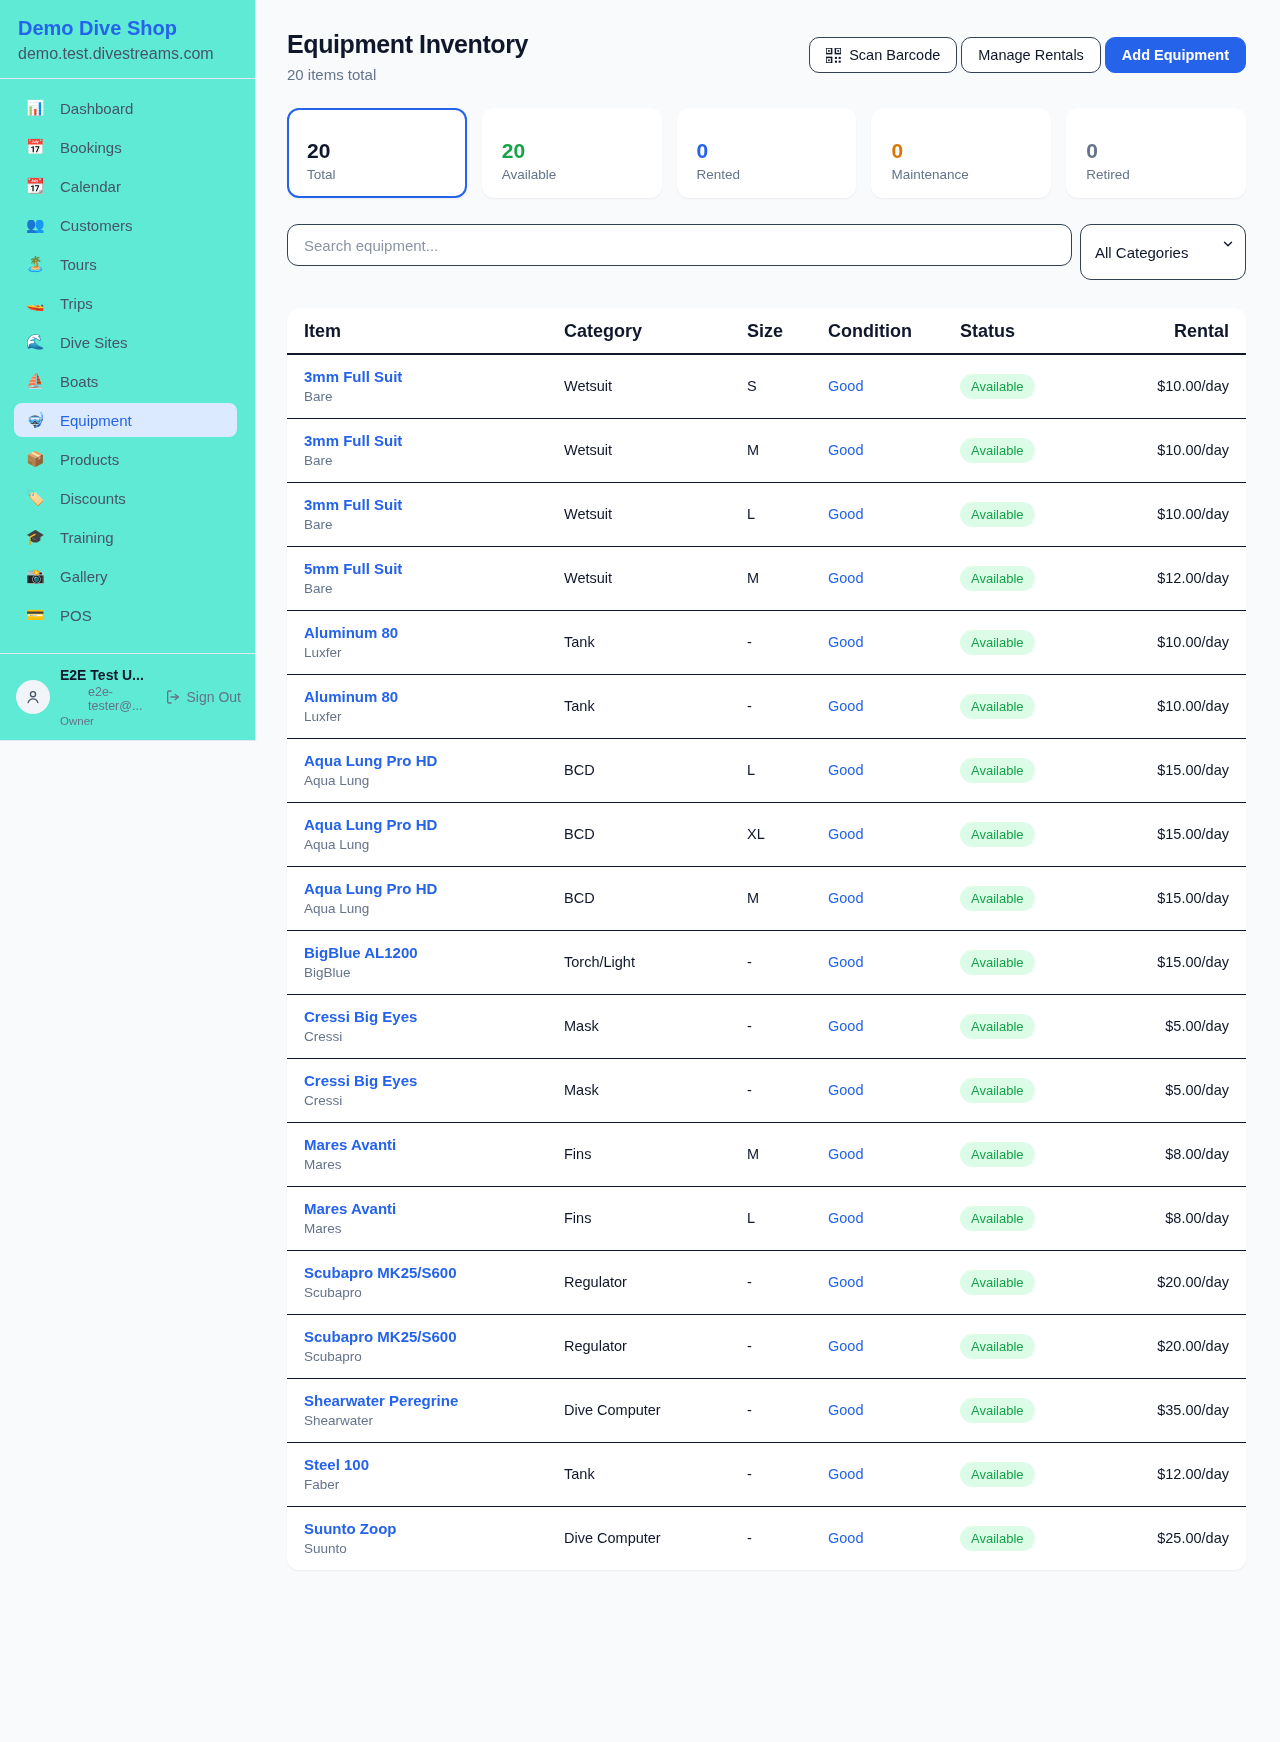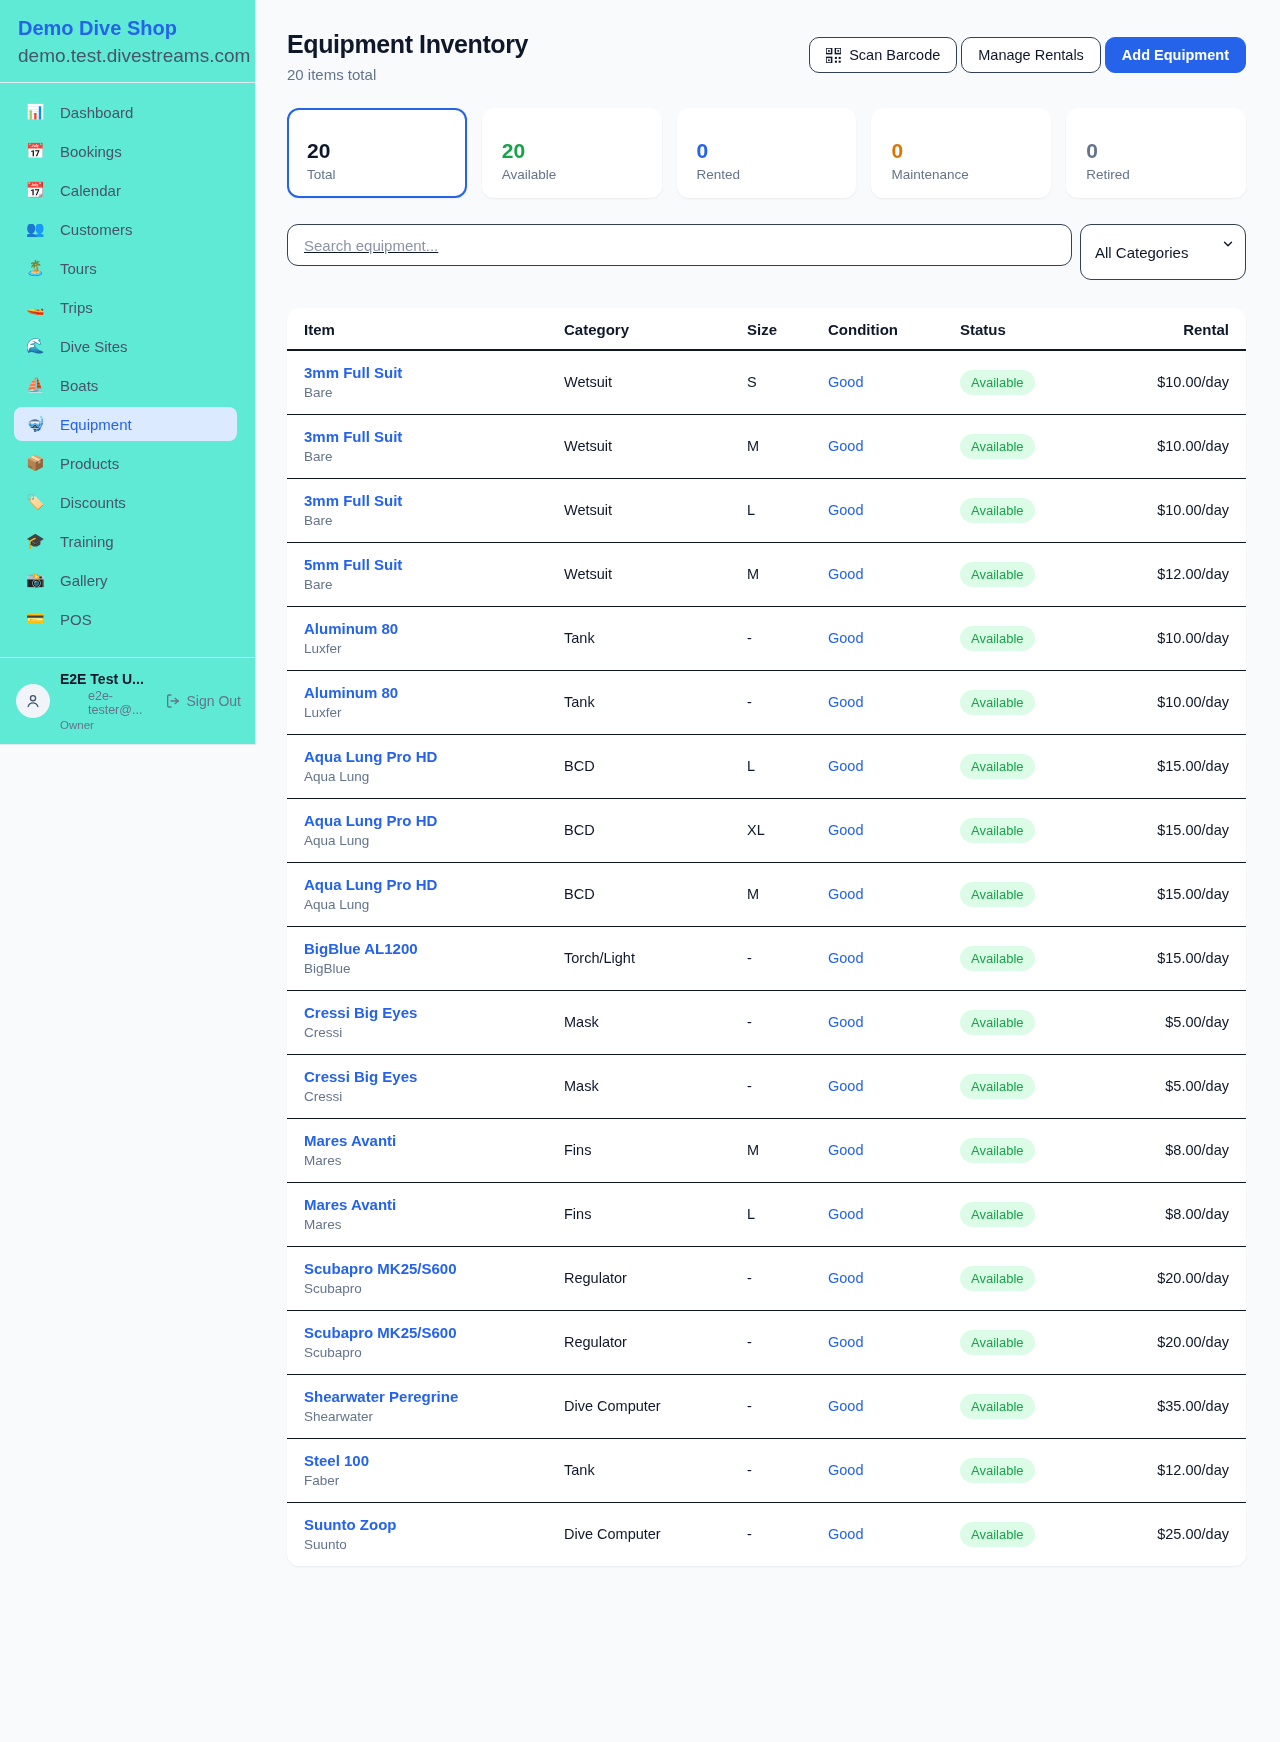--- a/index.html
+++ b/index.html
@@ -8,21 +8,21 @@
     font-family:"Liberation Sans","DejaVu Sans",sans-serif;
     background:#f8fafc; color:#0f172a; overflow:hidden;
   }
   
   .sidebar {
     position:absolute; left:0; top:0; width:256px; background:#5eead4;
     border-right:1px solid #e2e8f0; border-bottom:1px solid #e2e8f0;
   }
   .brand { padding:17px 18px 15px; }
   .brand-name { font-size:20px; font-weight:700; color:#2563eb; cursor:pointer; }
-  .brand-domain { font-size:19px; color:#475569; margin-top:5px; }
+  .brand-domain { font-size:16px; color:#475569; margin-top:5px; }
   .side-divider { border:none; border-top:1px solid #e2e8f0; }
   .nav { padding:12px 18px 16px 14px; }
   .nav-item {
     display:flex; align-items:center; gap:14px; padding:8px 12px; margin-bottom:5px;
     border-radius:8px; font-size:15px; color:#475569; cursor:pointer;
   }
   .nav-item.active { background:#dbeafe; color:#2563eb; }
   .nav-icon { width:20px; text-align:center; font-size:15px; flex:0 0 20px;
     font-family:"Liberation Sans","DejaVu Sans",sans-serif; }
   .user-section {
@@ -54,41 +54,41 @@
   
   .stats { display:flex; gap:15px; margin-top:25px; }
   .stat {
     flex:1; background:#fff; border-radius:12px; padding:29px 18px 14px;
     box-shadow:0 1px 2px rgba(15,23,42,.06); border:2px solid transparent; cursor:pointer;
   }
   .stat.active { border-color:#2563eb; }
   .stat-value { font-size:21px; font-weight:700; }
   .stat-label { font-size:13.5px; color:#64748b; margin-top:4px; }
   
-  .filter-row { display:flex; gap:8px; margin-top:26px;text-decoration:underline; }
+  .filter-row { display:flex; gap:8px; margin-top:26px; }
   .search-input {
     flex:1; height:42px; border:1px solid #334155; border-radius:11px; background:#fff;
     padding:0 16px; font-size:15px; color:#0f172a; font-family:inherit; outline:none;
   }
   .search-input::placeholder { color:#8a94a6; }
   .select-wrap { position:relative; width:166px; }
   .category-select {
     width:100%; height:56px; border:1px solid #334155; border-radius:11px; background:#fff;
     font-size:15px; color:#0f172a; padding:0 30px 0 14px; appearance:none; -webkit-appearance:none;
     font-family:inherit; cursor:pointer;
   }
   .select-chevron { position:absolute; right:11px; top:13px; pointer-events:none; }
   
   .table-card {
     margin-top:28px; background:#fff; border-radius:12px;
     box-shadow:0 1px 2px rgba(15,23,42,.06); overflow:hidden;
   }
   table { width:100%; border-collapse:collapse; }
   th {
-    text-align:left; font-size:15px; font-weight:700; color:#0f172a;
+    text-align:left; font-size:18px; font-weight:700; color:#0f172a;
     padding:13px 0 11px; border-bottom:2px solid #0f172a;
   }
   th:first-child, td:first-child { padding-left:17px; }
   th:last-child, td:last-child { padding-right:17px; text-align:right; }
   col.c-item{width:277px} col.c-cat{width:183px} col.c-size{width:81px}
   col.c-cond{width:132px} col.c-status{width:158px}
   td { padding:13px 0 14px; border-bottom:1px solid #0f172a; vertical-align:middle; font-size:14.5px; color:#0f172a; }
   tbody tr:last-child td { border-bottom:none; }
   .item-name { font-size:15px; font-weight:600; color:#2563eb; cursor:pointer; }
   .item-brand { font-size:13.5px; color:#64748b; margin-top:4px; }

